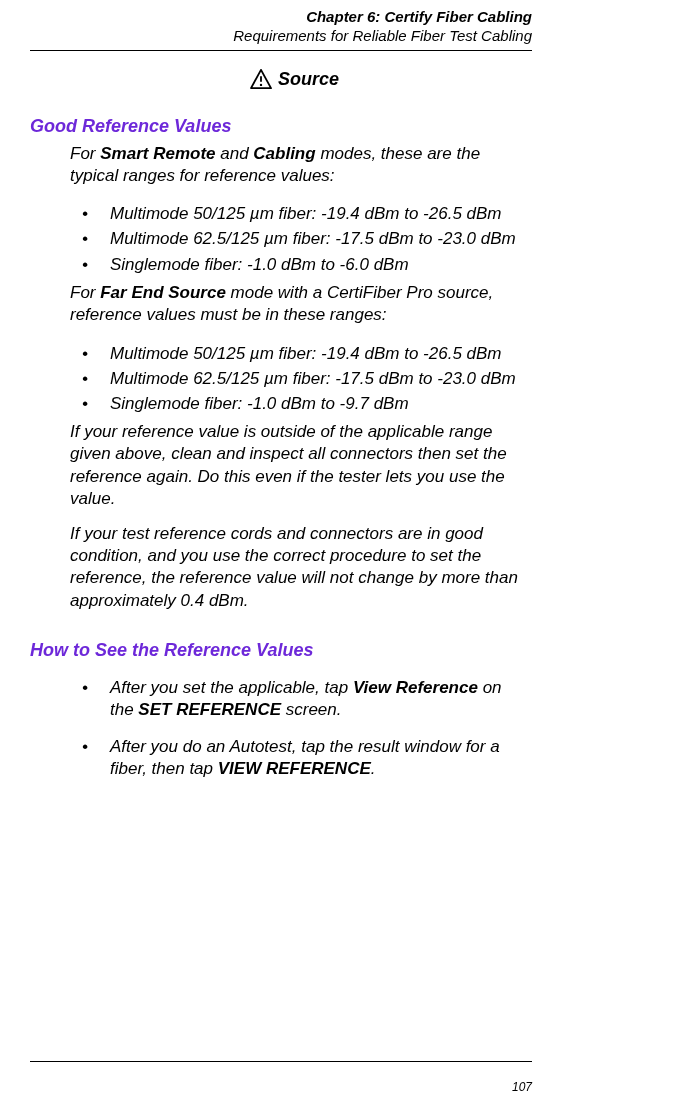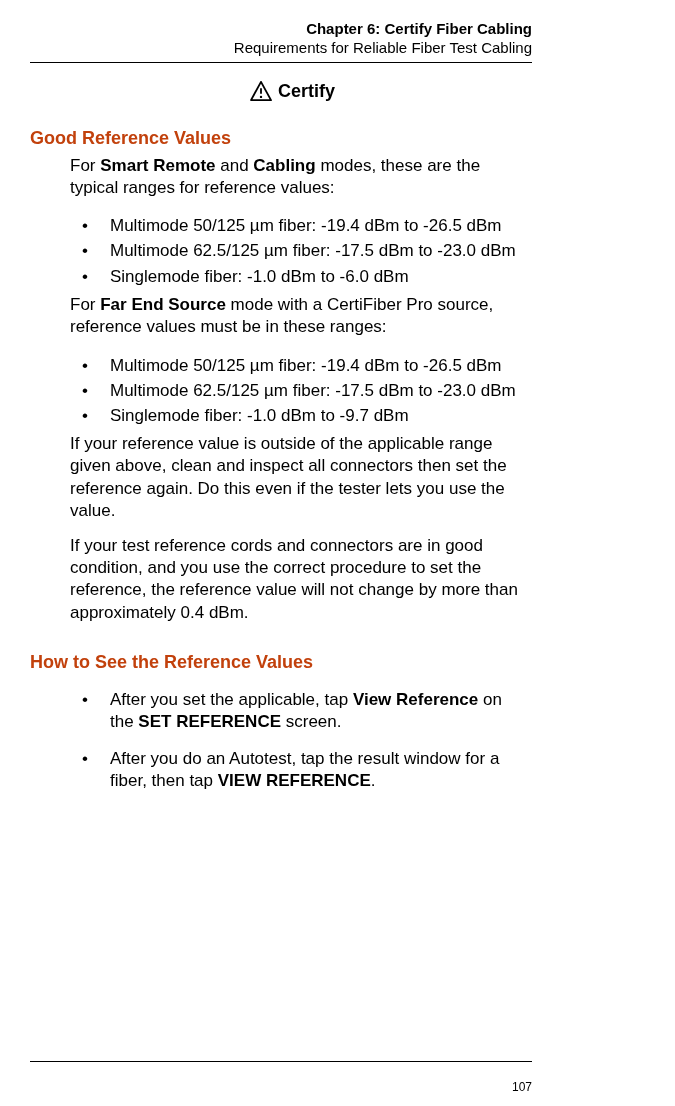--- a/index.html
+++ b/index.html
@@ -8,22 +8,23 @@
     width: 675px;
     height: 1106px;
     background: #fff;
     font-family: "Segoe UI", "Frutiger", "Myriad Pro", Arial, sans-serif;
     color: #000;
   }
   .page {
     box-sizing: border-box;
     width: 562px;
     height: 1106px;
-    padding: 20px 30px 0 30px;
+    padding: 8px 30px 0 30px;
     position: relative;
+    font-style: italic;
   }
   .running-head {
     text-align: right;
     font-size: 15px;
     line-height: 1.25;
     margin-bottom: 4px;
   }
   .running-head .ch { font-weight: 700; }
   .rule {
     border: 0;
@@ -47,21 +48,21 @@
     width: 22px;
     height: 20px;
     flex: 0 0 auto;
   }
   .caution-body {
     font-weight: 700;
     font-size: 17px;
     line-height: 1.35;
   }
   .h2 {
-    color: #c2410c;
+    color: #6d28d9;
     font-weight: 700;
     font-size: 18px;
     margin: 0 0 6px 0;
   }
   .body {
     margin-left: 40px;
     padding-right: 10px;
     font-size: 17px;
     line-height: 1.32;
   }
@@ -112,21 +113,21 @@
   </div>
   <hr class="rule">
 
   <div class="caution-block">
     <div class="caution-head">
       <svg class="triangle" viewBox="0 0 24 22">
         <path d="M12 1 L23 21 L1 21 Z" fill="none" stroke="#000" stroke-width="2" stroke-linejoin="round"></path>
         <line x1="12" y1="8" x2="12" y2="14" stroke="#000" stroke-width="2"></line>
         <circle cx="12" cy="17.5" r="1.3" fill="#000"></circle>
       </svg>
-      <span>Certify</span>
+      <span>Source</span>
     </div>
   </div>
 
   <div class="h2">Good Reference Values</div>
   <div class="body">
     <p class="p">
       <span>For </span><span class="b">Smart Remote</span><span> and </span><span class="b">Cabling</span><span> modes, these are the typical ranges for reference values:</span>
     </p>
     <ul class="bullets">
       <li>Multimode 50/125 µm fiber: -19.4 dBm to -26.5 dBm</li>

